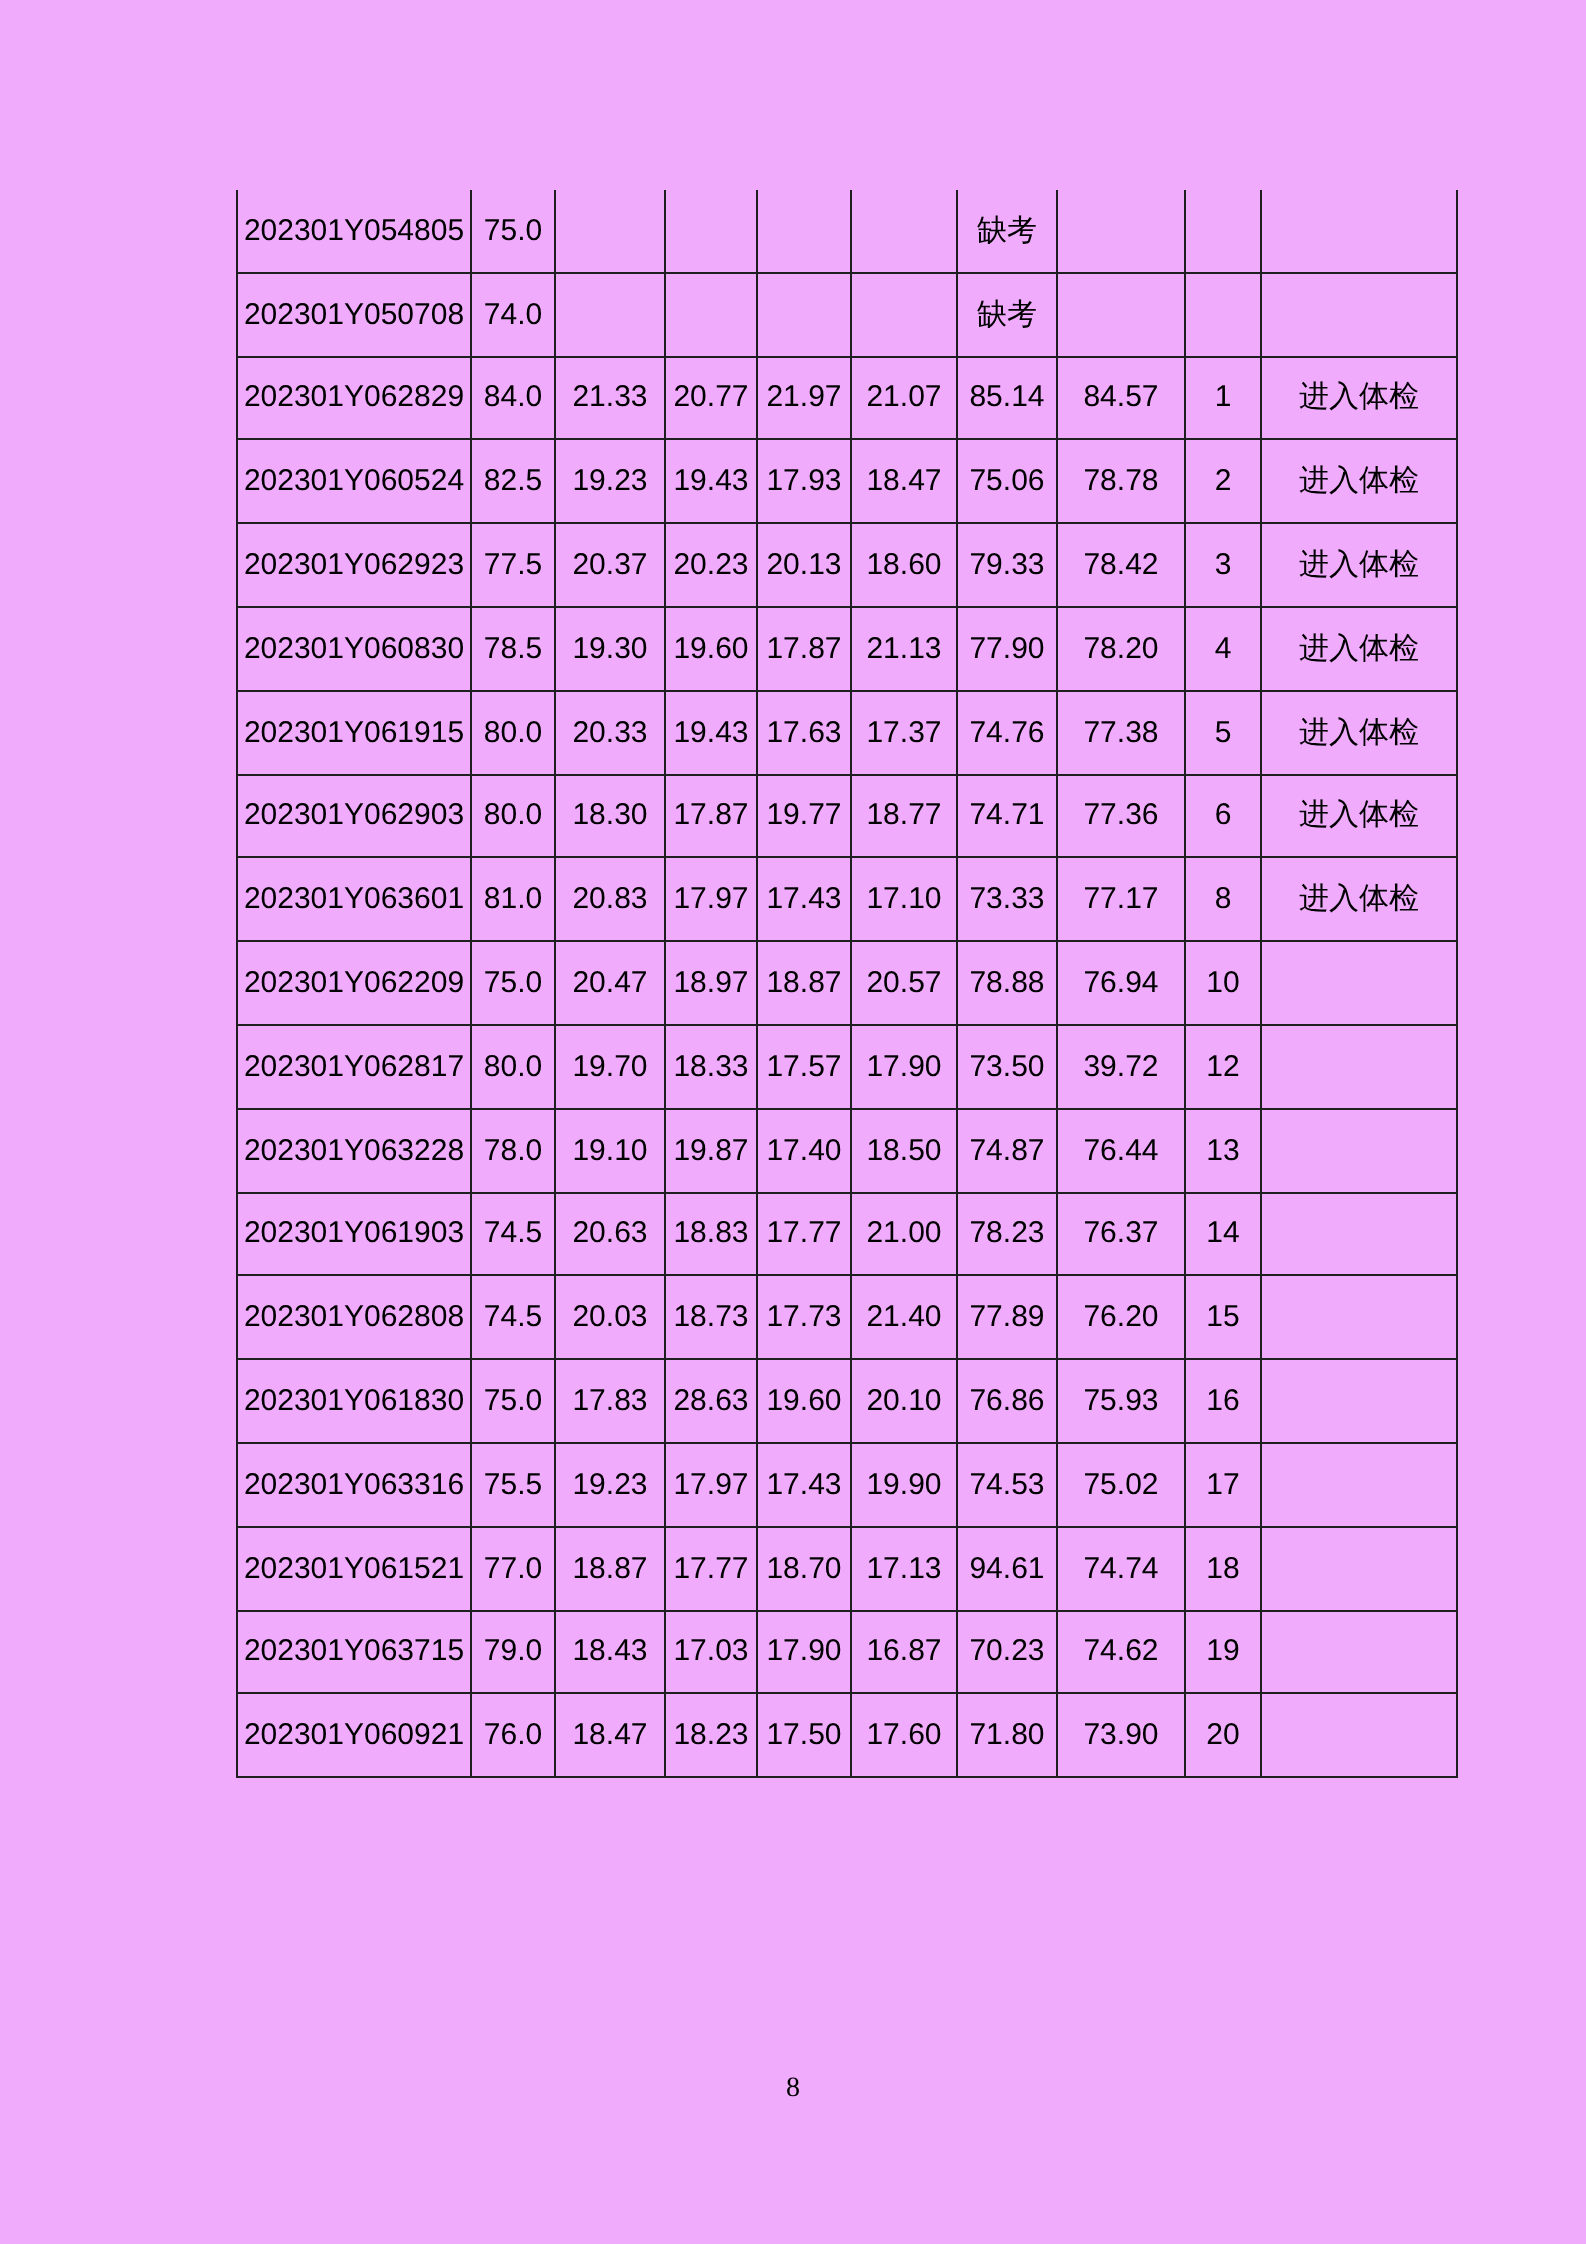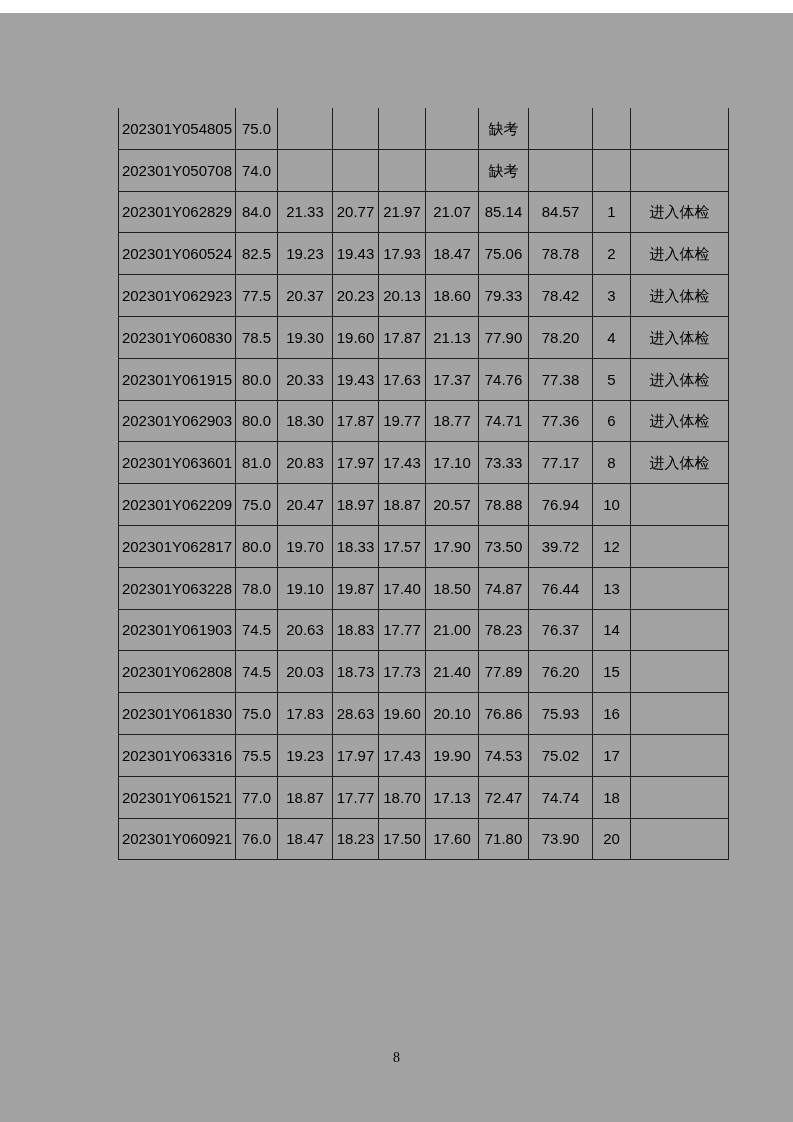--- a/index.html
+++ b/index.html
@@ -12,22 +12,21 @@
     position: relative;
     width: 793px;
     height: 1122px;
     font-family: "Liberation Sans", "DejaVu Sans", sans-serif;
     color: #000000;
     overflow: hidden;
   }
   .doc-page {
     position: absolute;
     inset: 0;
-    background: #a3a3a3;
-    margin-top: 13px;
+    background: #f0abfc;
   }
   table.score-table {
     position: absolute;
     left: 118px;
     top: 95px;
     width: 610px;
     border-collapse: collapse;
     table-layout: fixed;
   }
   table.score-table td {
@@ -268,23 +267,35 @@
           <td>17</td>
           <td></td>
         </tr>
         <tr>
           <td>202301Y061521</td>
           <td>77.0</td>
           <td>18.87</td>
           <td>17.77</td>
           <td>18.70</td>
           <td>17.13</td>
-          <td>72.47</td>
+          <td>94.61</td>
           <td>74.74</td>
           <td>18</td>
+          <td></td>
+        </tr>
+        <tr>
+          <td>202301Y063715</td>
+          <td>79.0</td>
+          <td>18.43</td>
+          <td>17.03</td>
+          <td>17.90</td>
+          <td>16.87</td>
+          <td>70.23</td>
+          <td>74.62</td>
+          <td>19</td>
           <td></td>
         </tr>
         <tr>
           <td>202301Y060921</td>
           <td>76.0</td>
           <td>18.47</td>
           <td>18.23</td>
           <td>17.50</td>
           <td>17.60</td>
           <td>71.80</td>

